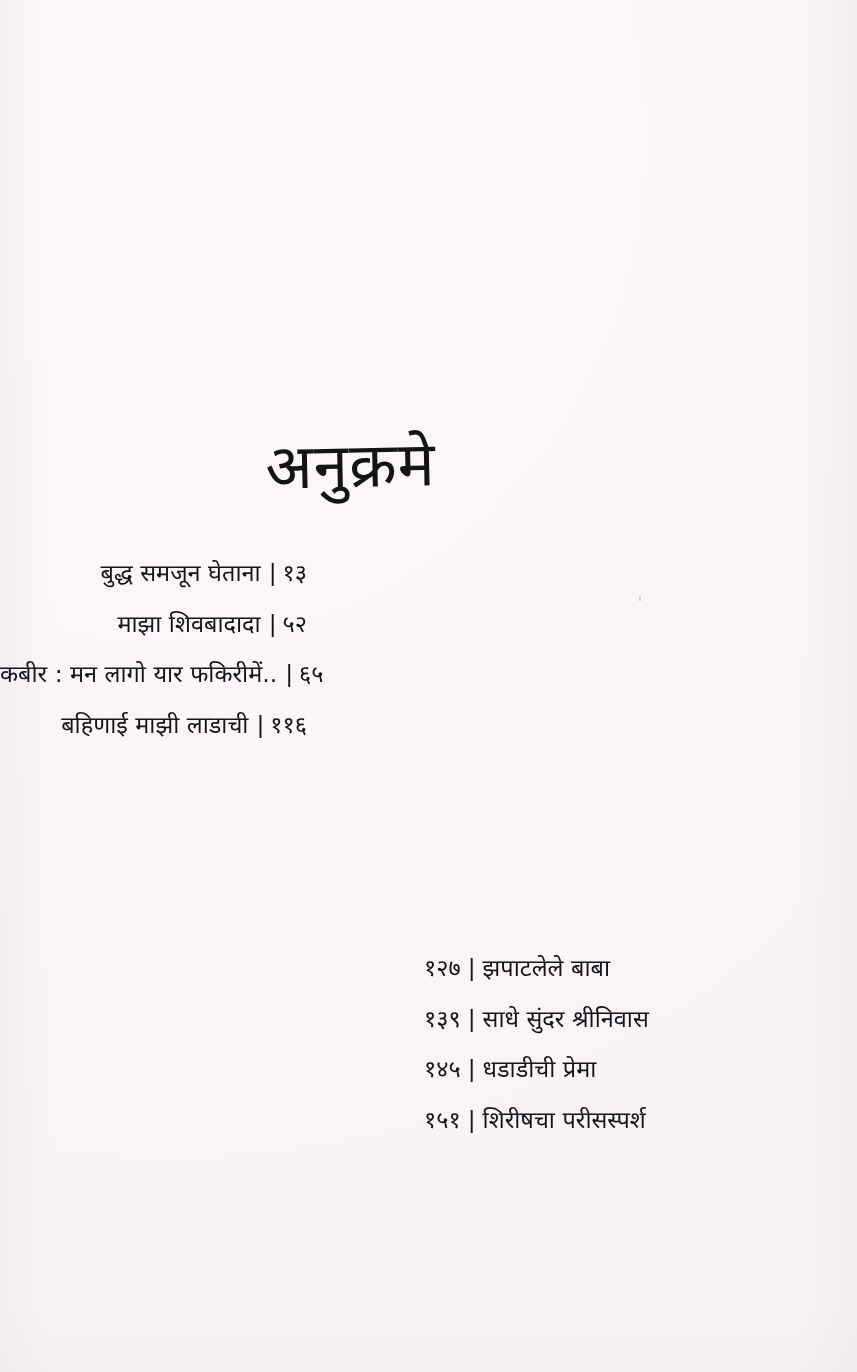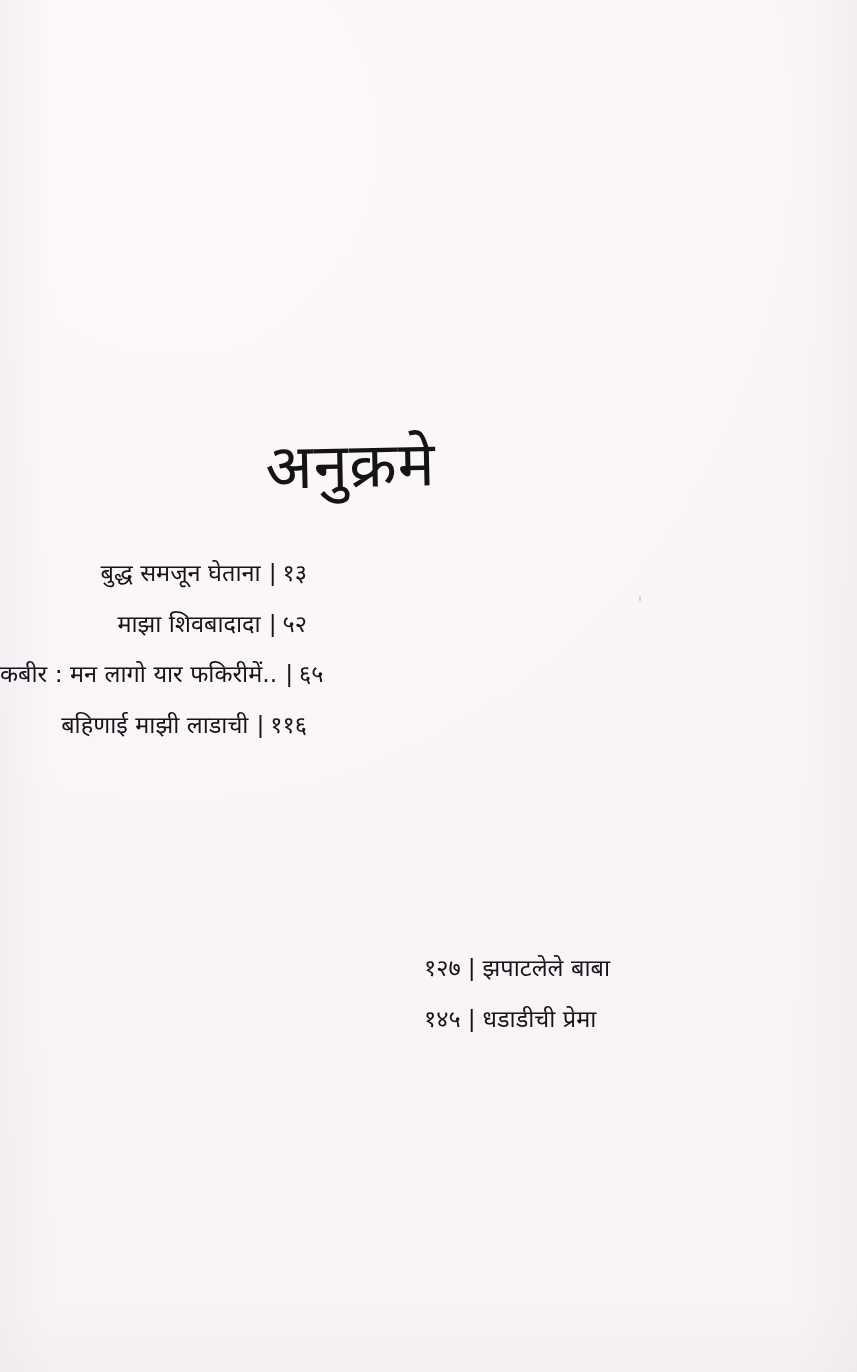--- a/index.html
+++ b/index.html
@@ -135,19 +135,25 @@
     <li>
       <span>बहिणाई माझी लाडाची</span><span class="sep">|</span><span>११६</span>
     </li>
   </ul>
 
   <ul class="toc-list-lower">
     <li>
       <span>१२७</span><span class="sep">|</span><span>झपाटलेले बाबा</span>
     </li>
     <li>
+      <span>१३९</span><span class="sep">|</span><span>साधे सुंदर श्रीनिवास</span>
+    </li>
+    <li>
       <span>१४५</span><span class="sep">|</span><span>धडाडीची प्रेमा</span>
+    </li>
+    <li>
+      <span>१५१</span><span class="sep">|</span><span>शिरीषचा परीसस्पर्श</span>
     </li>
   </ul>
 
   <div class="speck" style="left:639px; top:596px;"></div>
 
 </div>
 
 </body></html>

